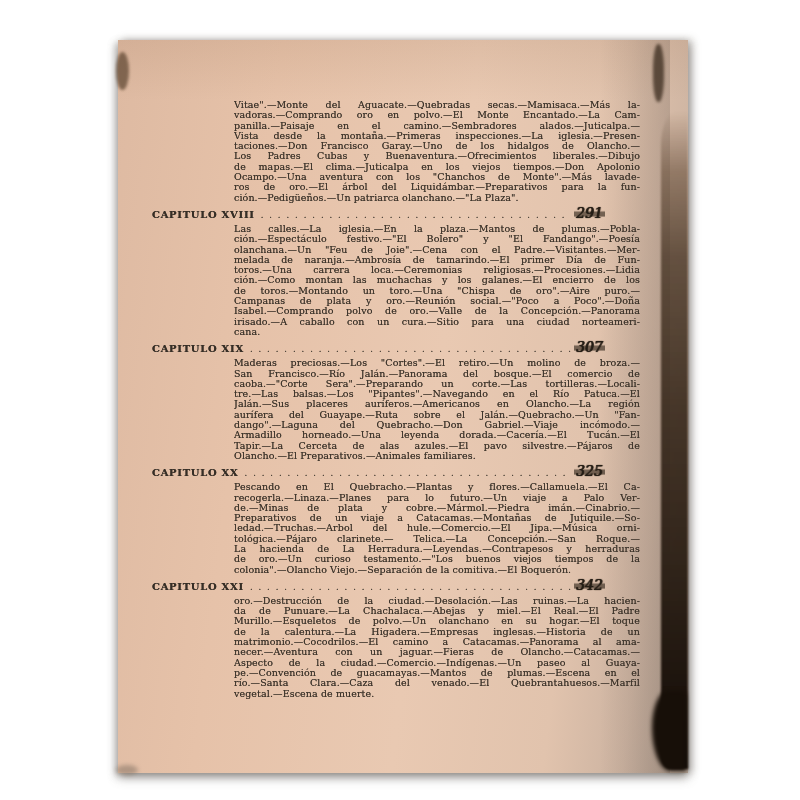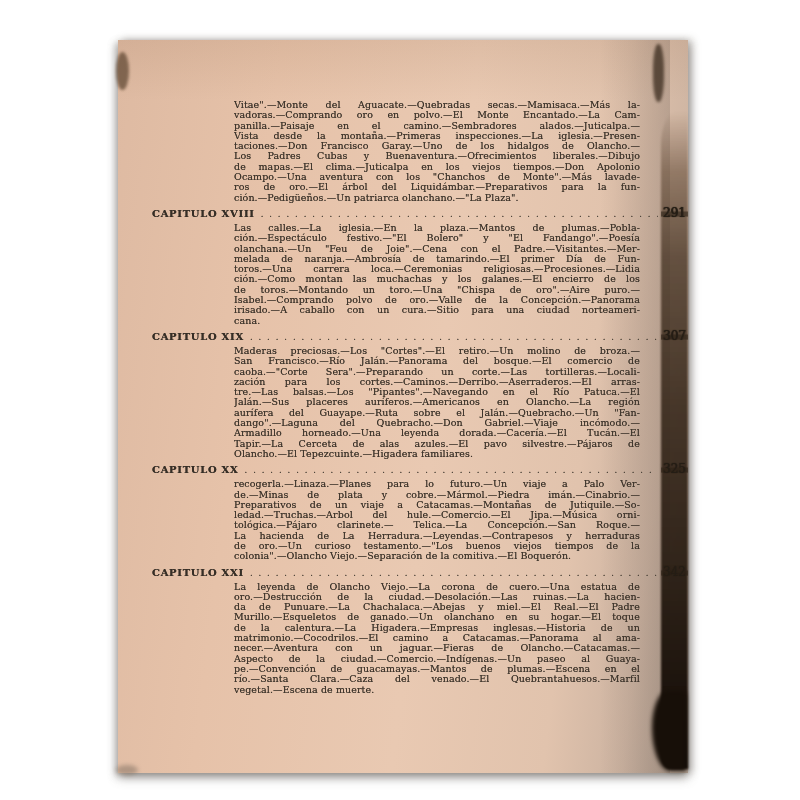--- a/index.html
+++ b/index.html
@@ -62,42 +62,43 @@
     text-shadow:0 0 0.4px rgba(61,52,43,0.8);
   }
   .toc-paragraph{width:406px;margin-left:82px;}
   .toc-line{
     height:10.3px;overflow:hidden;white-space:nowrap;
     text-align:justify;text-align-last:justify;
     letter-spacing:0.1px;
   }
   .toc-line.last-line{text-align-last:left;}
   .chapter-row{
-    display:flex;align-items:baseline;width:536px;
+    display:flex;align-items:baseline;width:453px;
     margin:5px 0 3px 0;line-height:11px;
   }
   .chapter-title{
     font-size:10px;letter-spacing:0.7px;color:#362e26;
     font-weight:600;white-space:nowrap;
     text-shadow:0 0 0.5px rgba(54,46,38,0.9);
   }
   .dot-leader{
     flex:1;overflow:hidden;white-space:nowrap;
     color:#4a4238;margin:0 3px 0 6px;font-size:8.5px;
   }
   .dot-leader::after{
     content:". . . . . . . . . . . . . . . . . . . . . . . . . . . . . . . . . . . . . . . . . . . . . . . . . . . . . . . . . . . . . . . . . . . . . . . . . . . . . . . . . . . . . . . . . . . .";
     letter-spacing:1.6px;
   }
   .chapter-page-number{
-    font-size:12px;color:#241d15;white-space:nowrap;
+    font-size:14px;color:#241d15;white-space:nowrap;
     padding:0 2px;
     background:linear-gradient(to bottom, rgba(40,30,20,0) 22%, rgba(45,34,23,0.6) 40%, rgba(45,34,23,0.62) 72%, rgba(40,30,20,0) 85%);
     text-shadow:0.6px 0 0.8px #2a2118, -0.6px 0 0.8px #2a2118;
     filter:blur(0.3px);
+    font-style:italic;
   }
 </style>
 </head>
 <body>
 
 <div class="canvas">
   <div class="book-page">
     <div class="edge-gray"></div>
     <div class="edge-band"></div>
     <div class="edge-mark-top"></div>
@@ -139,62 +140,63 @@
   <div class="toc-line">olanchana.—Un "Feu de Joie".—Cena con el Padre.—Visitantes.—Mer-</div>
 
   <div class="toc-line">melada de naranja.—Ambrosía de tamarindo.—El primer Día de Fun-</div>
 
   <div class="toc-line">toros.—Una carrera loca.—Ceremonias religiosas.—Procesiones.—Lidia</div>
 
   <div class="toc-line">ción.—Como montan las muchachas y los galanes.—El encierro de los</div>
 
   <div class="toc-line">de toros.—Montando un toro.—Una "Chispa de oro".—Aire puro.—</div>
 
+  <div class="toc-line">Campanas de plata y oro.—Reunión social.—"Poco a Poco".—Doña</div>
 
   <div class="toc-line">Isabel.—Comprando polvo de oro.—Valle de la Concepción.—Panorama</div>
 
   <div class="toc-line">irisado.—A caballo con un cura.—Sitio para una ciudad norteameri-</div>
 
   <div class="toc-line last-line">cana.</div>
 </div>
   <div class="chapter-row">
     <span class="chapter-title">CAPITULO XIX</span>
     <span class="dot-leader"></span>
     <span class="chapter-page-number">307</span>
   </div>
 <div class="toc-paragraph">
   <div class="toc-line">Maderas preciosas.—Los "Cortes".—El retiro.—Un molino de broza.—</div>
 
 
   <div class="toc-line">San Francisco.—Río Jalán.—Panorama del bosque.—El comercio de</div>
 
   <div class="toc-line">caoba.—"Corte Sera".—Preparando un corte.—Las tortilleras.—Locali-</div>
 
-  <div class="toc-line">zación para los cortes.—Caminos.—Derribo.—Aserraderos.—El arras-</div>
 
   <div class="toc-line">tre.—Las balsas.—Los "Pipantes".—Navegando en el Río Patuca.—El</div>
 
   <div class="toc-line">Jalán.—Sus placeres auríferos.—Americanos en Olancho.—La región</div>
 
   <div class="toc-line">aurífera del Guayape.—Ruta sobre el Jalán.—Quebracho.—Un "Fan-</div>
 
   <div class="toc-line">dango".—Laguna del Quebracho.—Don Gabriel.—Viaje incómodo.—</div>
 
   <div class="toc-line">Armadillo horneado.—Una leyenda dorada.—Cacería.—El Tucán.—El</div>
 
   <div class="toc-line">Tapir.—La Cerceta de alas azules.—El pavo silvestre.—Pájaros de</div>
 
-  <div class="toc-line last-line">Olancho.—El Tepezcuinte.—Higadera familiares.</div>
+  <div class="toc-line last-line">Olancho.—El Preparativos.—Animales familiares.</div>
 </div>
   <div class="chapter-row">
     <span class="chapter-title">CAPITULO XX</span>
     <span class="dot-leader"></span>
     <span class="chapter-page-number">325</span>
   </div>
 <div class="toc-paragraph">
+  <div class="toc-line">Pescando en El Quebracho.—Plantas y flores.—Callamuela.—El Ca-</div>
 
 
   <div class="toc-line">recogerla.—Linaza.—Planes para lo futuro.—Un viaje a Palo Ver-</div>
 
   <div class="toc-line">de.—Minas de plata y cobre.—Mármol.—Piedra imán.—Cinabrio.—</div>
 
   <div class="toc-line">Preparativos de un viaje a Catacamas.—Montañas de Jutiquile.—So-</div>
 
   <div class="toc-line">ledad.—Truchas.—Arbol del hule.—Comercio.—El Jipa.—Música orni-</div>
 
@@ -206,27 +208,26 @@
   <div class="toc-line">de oro.—Un curioso testamento.—"Los buenos viejos tiempos de la</div>
 
   <div class="toc-line last-line">colonia".—Olancho Viejo.—Separación de la comitiva.—El Boquerón.</div>
 </div>
   <div class="chapter-row">
     <span class="chapter-title">CAPITULO XXI</span>
     <span class="dot-leader"></span>
     <span class="chapter-page-number">342</span>
   </div>
 <div class="toc-paragraph">
-  <div class="toc-line">La leyenda de Olancho Viejo.—La corona de cuero.—Una estatua de</div>
 
   <div class="toc-line">oro.—Destrucción de la ciudad.—Desolación.—Las ruinas.—La hacien-</div>
 
   <div class="toc-line">da de Punuare.—La Chachalaca.—Abejas y miel.—El Real.—El Padre</div>
 
-  <div class="toc-line">Murillo.—Esqueletos de ganado.—Un olanchano en su hogar.—El toque</div>
+  <div class="toc-line">Murillo.—Esqueletos de polvo.—Un olanchano en su hogar.—El toque</div>
 
   <div class="toc-line">de la calentura.—La Higadera.—Empresas inglesas.—Historia de un</div>
 
   <div class="toc-line">matrimonio.—Cocodrilos.—El camino a Catacamas.—Panorama al ama-</div>
 
   <div class="toc-line">necer.—Aventura con un jaguar.—Fieras de Olancho.—Catacamas.—</div>
 
   <div class="toc-line">Aspecto de la ciudad.—Comercio.—Indígenas.—Un paseo al Guaya-</div>
 
   <div class="toc-line">pe.—Convención de guacamayas.—Mantos de plumas.—Escena en el</div>

